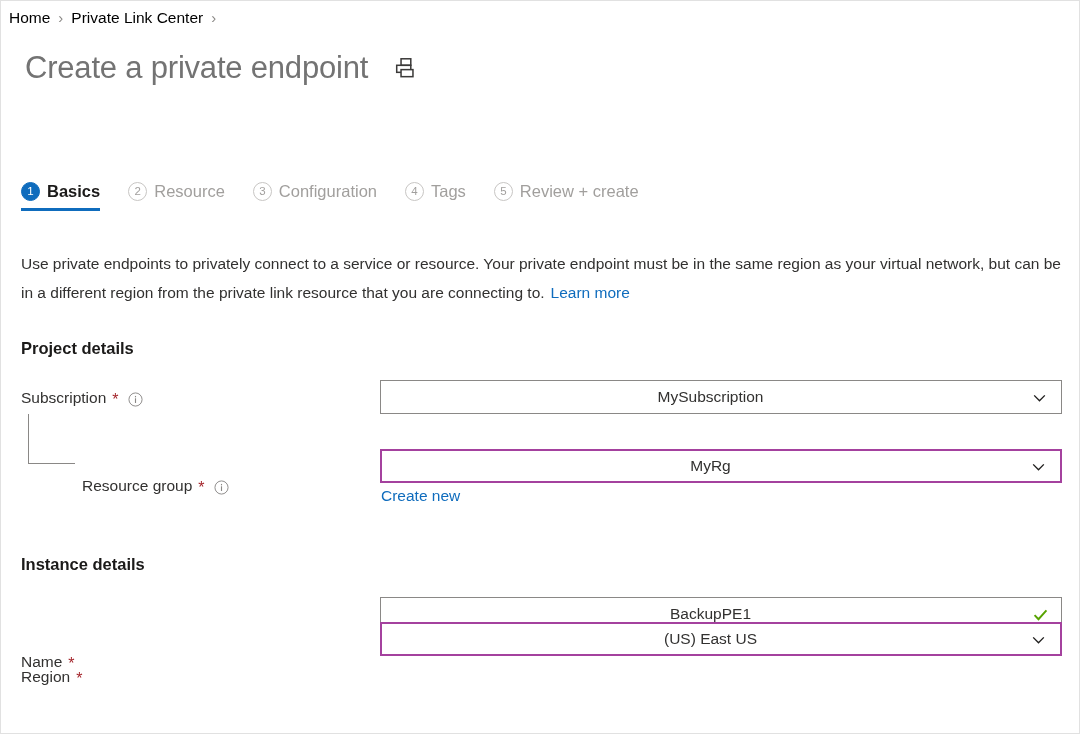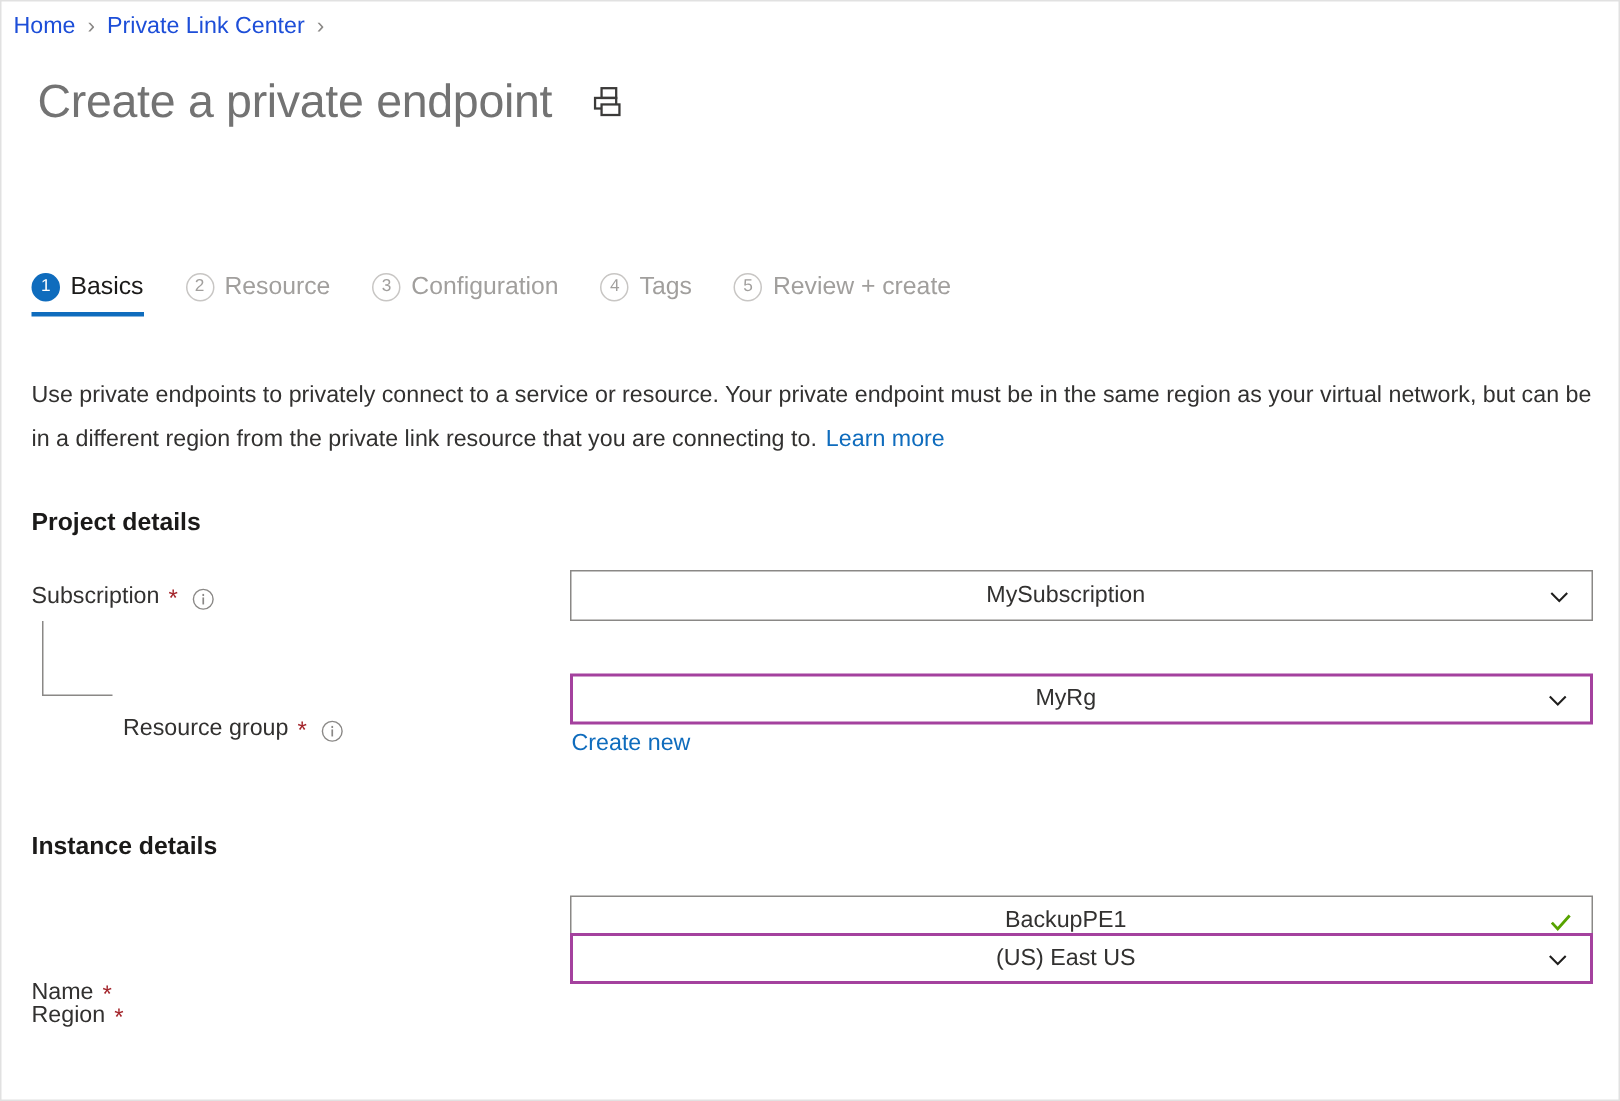--- a/index.html
+++ b/index.html
@@ -21,21 +21,21 @@
   
   .breadcrumb {
     position: absolute;
     left: 8px; top: 7px;
     display: flex; align-items: center;
     font-size: 15.5px;
     line-height: 20px;
     white-space: nowrap;
   }
   .crumb-link {
-    color: #1d4ed8;
+    color: #000000;
     cursor: pointer;
   }
   .crumb-sep {
     color: #8a8886;
     margin: 0 8px;
     font-size: 15px;
     font-weight: 400;
   }
 
   
@@ -85,21 +85,21 @@
     background: #0f6cbd;
     color: #ffffff;
     border: 1px solid #0f6cbd;
   }
   .tab.inactive .tab-num {
     background: #ffffff;
     color: #a19f9d;
     border: 1px solid #c8c6c4;
   }
   .tab-label { font-size: 16.5px; line-height: 20px; }
-  .tab.active .tab-label { color: #1b1a19; font-weight: 400; }
+  .tab.active .tab-label { color: #1b1a19; font-weight: 700; }
   .tab.inactive .tab-label { color: #a19f9d; font-weight: 400; }
   .tab.active::after {
     content: "";
     position: absolute;
     left: 0; right: 0; bottom: 0;
     height: 3px;
     background: #0f6cbd;
   }
 
   

